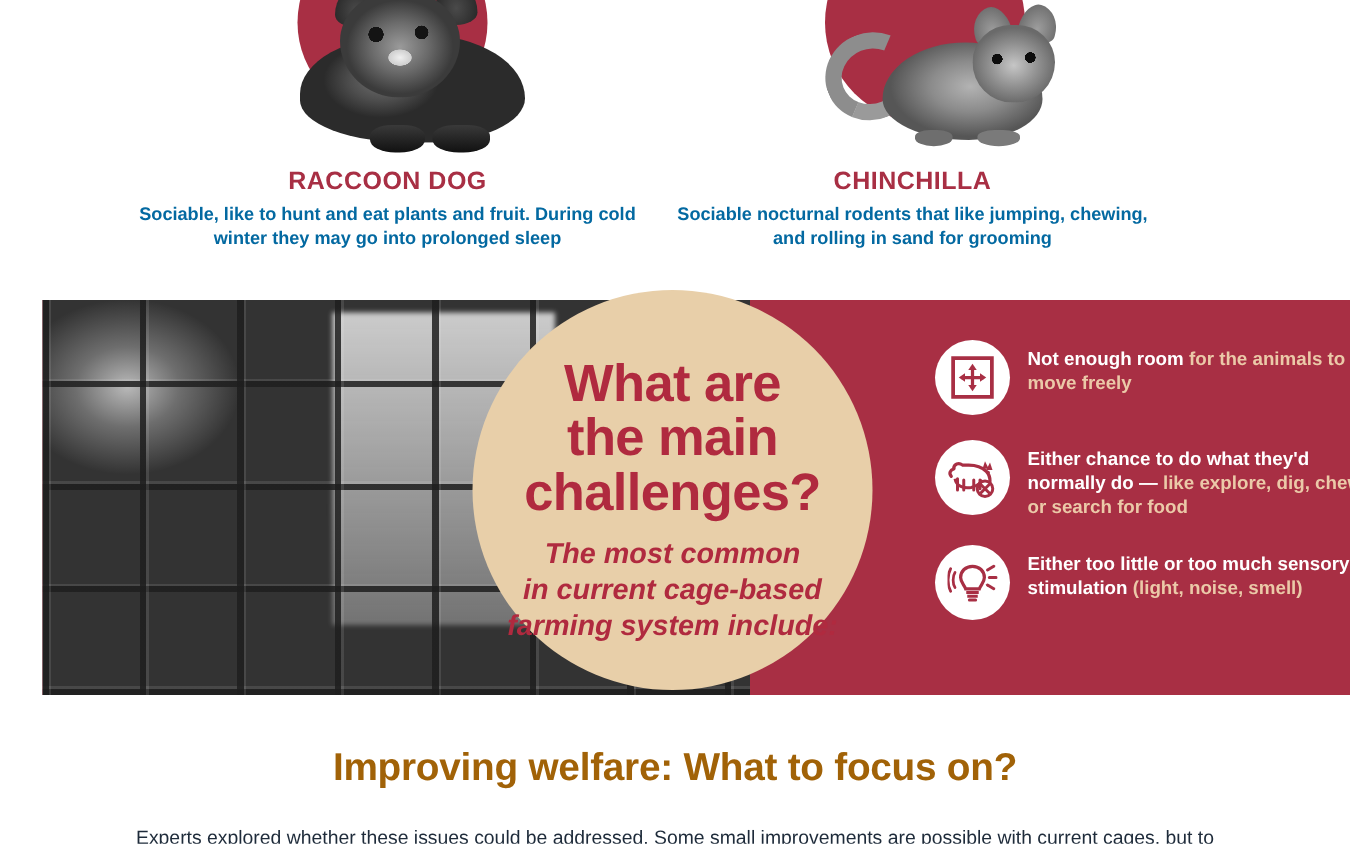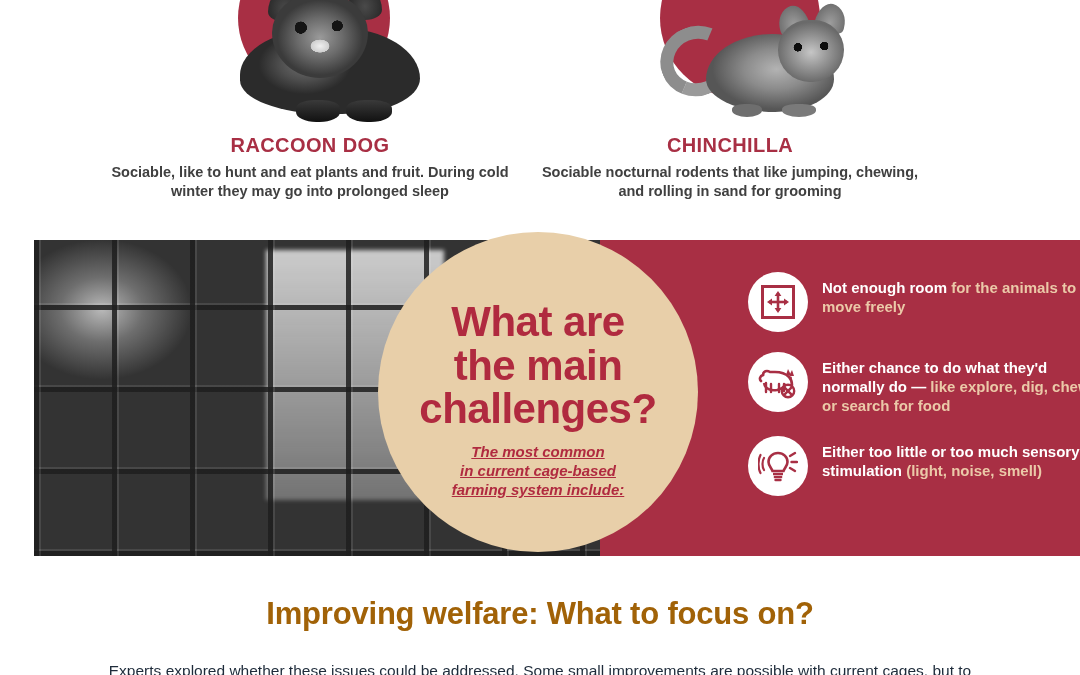--- a/index.html
+++ b/index.html
@@ -135,21 +135,21 @@
   .species-name {
     text-align: center;
     color: #A82F44;
     font-weight: bold;
     font-size: 20px;
     letter-spacing: 0.4px;
     margin-top: 6px;
   }
   .species-desc {
     text-align: center;
-    color: #404040;
+    color: #0369a1;
     font-weight: bold;
     font-size: 14.5px;
     line-height: 1.32;
     margin-top: 6px;
     padding: 0 18px;
   }
 
   
   .challenge-band {
     position: absolute;
@@ -220,25 +220,24 @@
     font-size: 42px;
     line-height: 1.03;
     letter-spacing: -0.5px;
     white-space: pre-line;
     margin-top: 16px;
   }
   .circle-sub {
     color: #B02A3F;
     font-style: italic;
     font-weight: bold;
-    font-size: 15px;
+    font-size: 23px;
     line-height: 1.26;
     margin-top: 13px;
     white-space: pre-line;
-    text-decoration: underline;
   }
 
   
   .challenge-list {
     position: absolute;
     left: 714px; top: 32px;
     width: 352px;
     z-index: 4;
   }
   .challenge-item {

